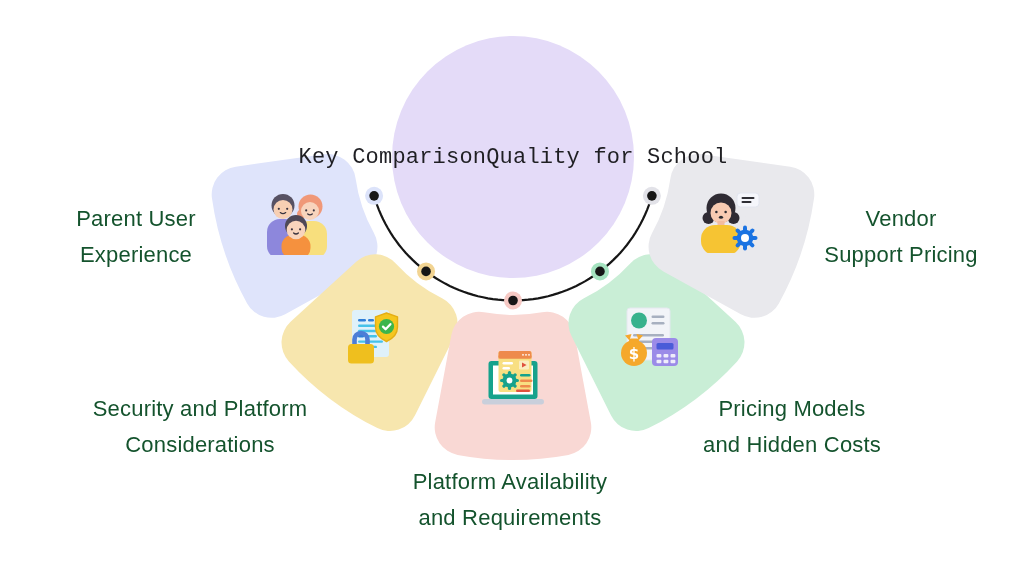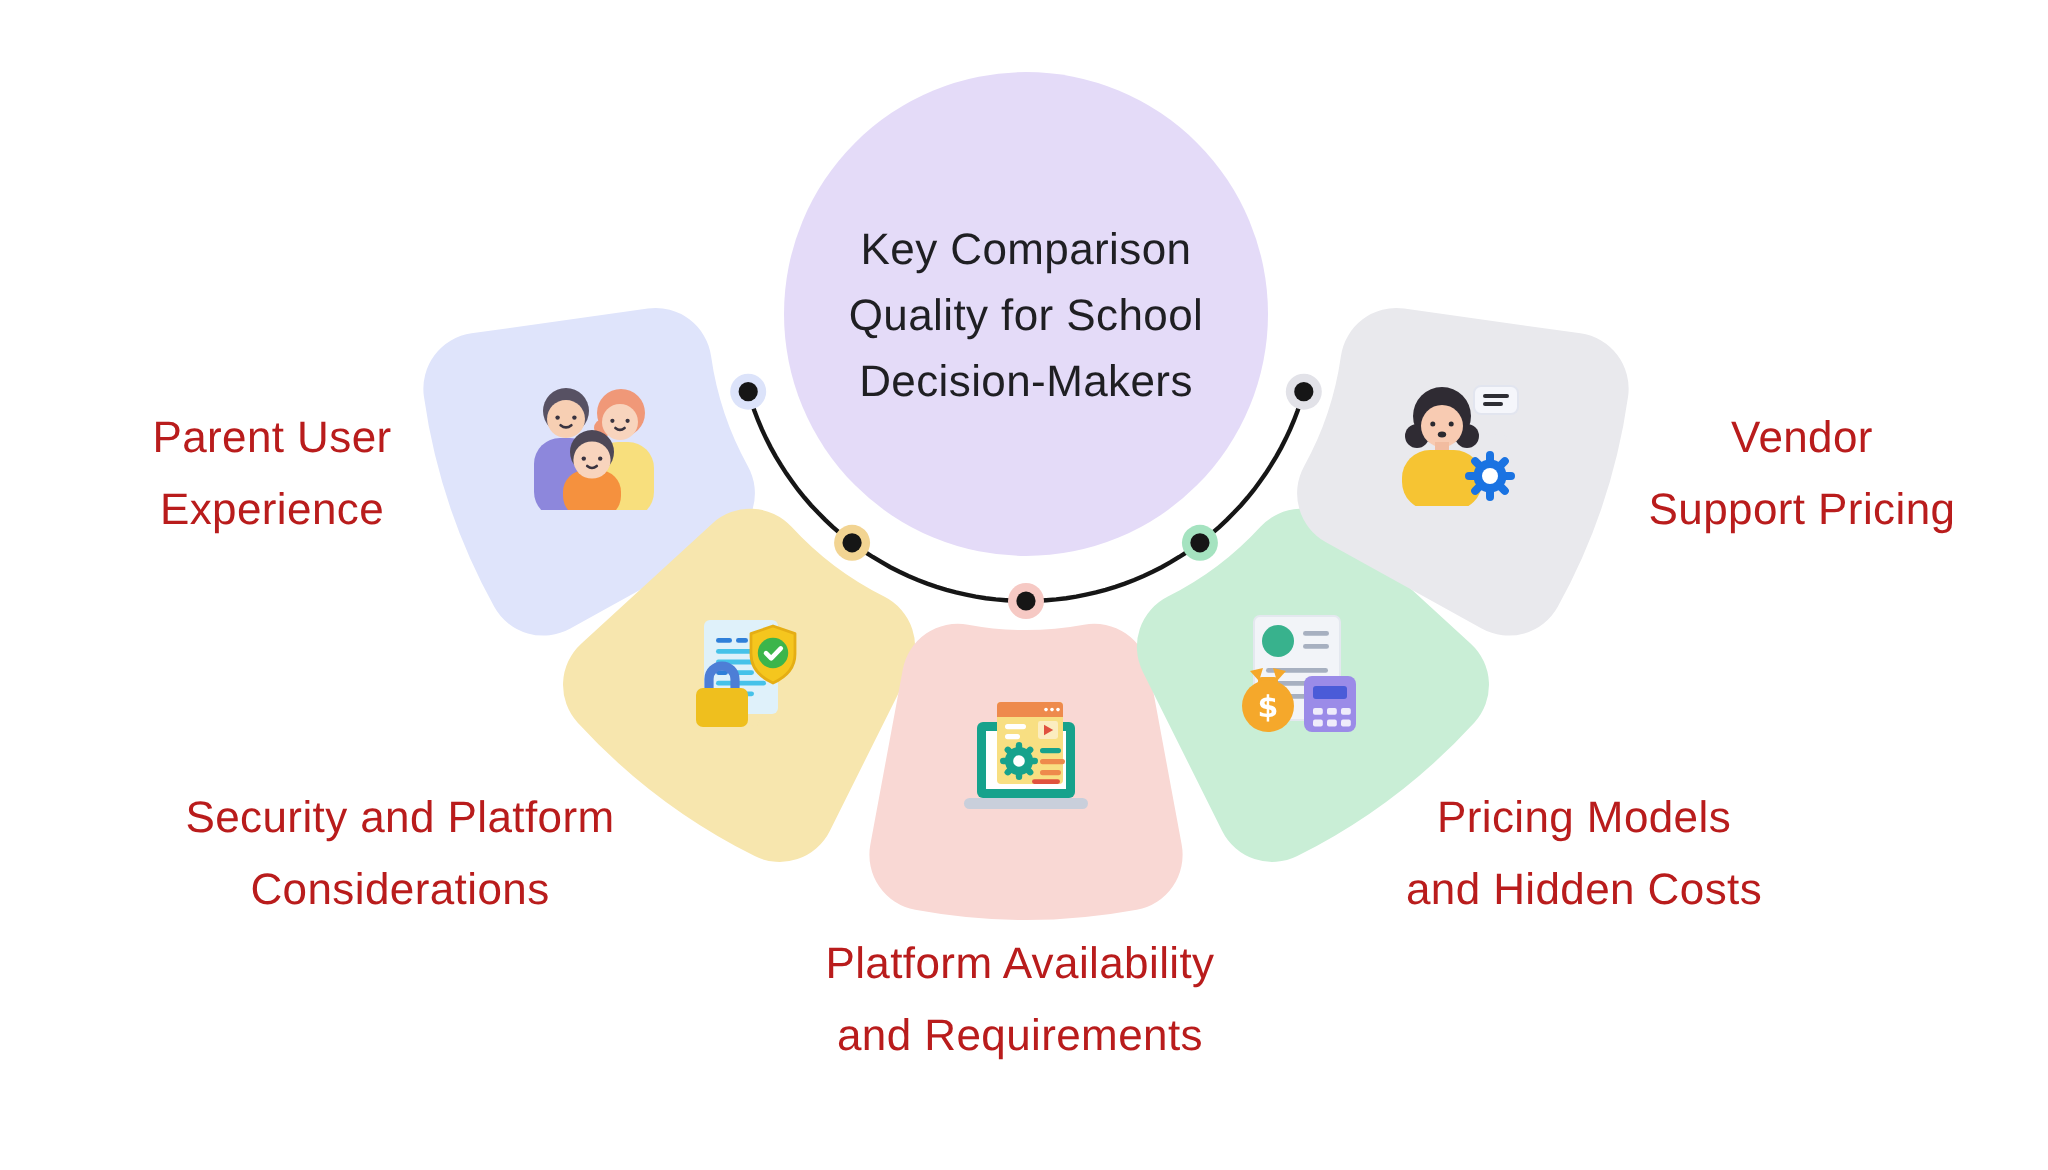--- a/index.html
+++ b/index.html
@@ -3,31 +3,31 @@
 <meta charset="utf-8">
 <style>
   html,body{margin:0;padding:0;background:#ffffff;}
   .stage{
     position:relative;width:1024px;height:585px;background:#ffffff;overflow:hidden;
     font-family:"Liberation Sans", sans-serif;
   }
   #fan-svg{position:absolute;left:0;top:0;}
   .center-circle{
     position:absolute;left:392px;top:36px;width:242px;height:242px;border-radius:50%;
-    display:flex;flex-direction:column;align-items:center;justify-content:center;text-align:left;
+    display:flex;flex-direction:row;align-items:center;justify-content:center;text-align:left;font-family:Liberation Mono, monospace;
   }
   .title-line{
     font-size:22px;line-height:33px;font-weight:500;color:#1f1f23;letter-spacing:.2px;white-space:nowrap;
   }
   .factor-label{
     position:absolute;width:280px;height:76px;
     display:flex;flex-direction:column;align-items:center;justify-content:center;text-align:center;
   }
   .factor-line{
-    font-size:22px;line-height:36px;font-weight:500;color:#b91c1c;letter-spacing:.2px;white-space:nowrap;
+    font-size:22px;line-height:36px;font-weight:500;color:#14532d;letter-spacing:.2px;white-space:nowrap;
   }
   .icon{position:absolute;}
   .lbl-1{left:-4px;top:199px;}
   .lbl-2{left:60px;top:389px;}
   .lbl-3{left:370px;top:462px;}
   .lbl-4{left:652px;top:389px;}
   .lbl-5{left:761px;top:199px;}
 </style>
 </head>
 <body>
@@ -49,21 +49,20 @@
       <circle cx="513" cy="300.5" r="4.8" fill="#161616"></circle>
       <circle cx="599.962270845471" cy="271.4028312018338" r="9" fill="#a5e3c0"></circle>
       <circle cx="599.962270845471" cy="271.4028312018338" r="4.8" fill="#161616"></circle>
       <circle cx="651.9023150630871" cy="195.82959791555638" r="9" fill="#e2e2e8"></circle>
       <circle cx="651.9023150630871" cy="195.82959791555638" r="4.8" fill="#161616"></circle>
     </svg>
 
   <div class="center-circle" style="background: rgb(228, 219, 248);">
     <span class="title-line">Key Comparison</span>
     <span class="title-line">Quality for School</span>
-    <span class="title-line">Decision-Makers</span>
   </div>
 
   <div class="icon" style="left:262px;top:193px">
     <svg width="70" height="62" viewBox="0 0 70 62">
       <rect x="5" y="26" width="31" height="40" rx="13" fill="#8d87dc"></rect>
       <circle cx="21" cy="12.5" r="11.5" fill="#575163"></circle>
       <circle cx="21" cy="16.5" r="9.5" fill="#f7cfb3"></circle>
       <circle cx="16.8" cy="15.8" r="1.1" fill="#39333f"></circle>
       <circle cx="25.2" cy="15.8" r="1.1" fill="#39333f"></circle>
       <path d="M 18.3 19.6 Q 21 21.8 23.7 19.6" stroke="#39333f" stroke-width="1.3" fill="none" stroke-linecap="round"></path>

